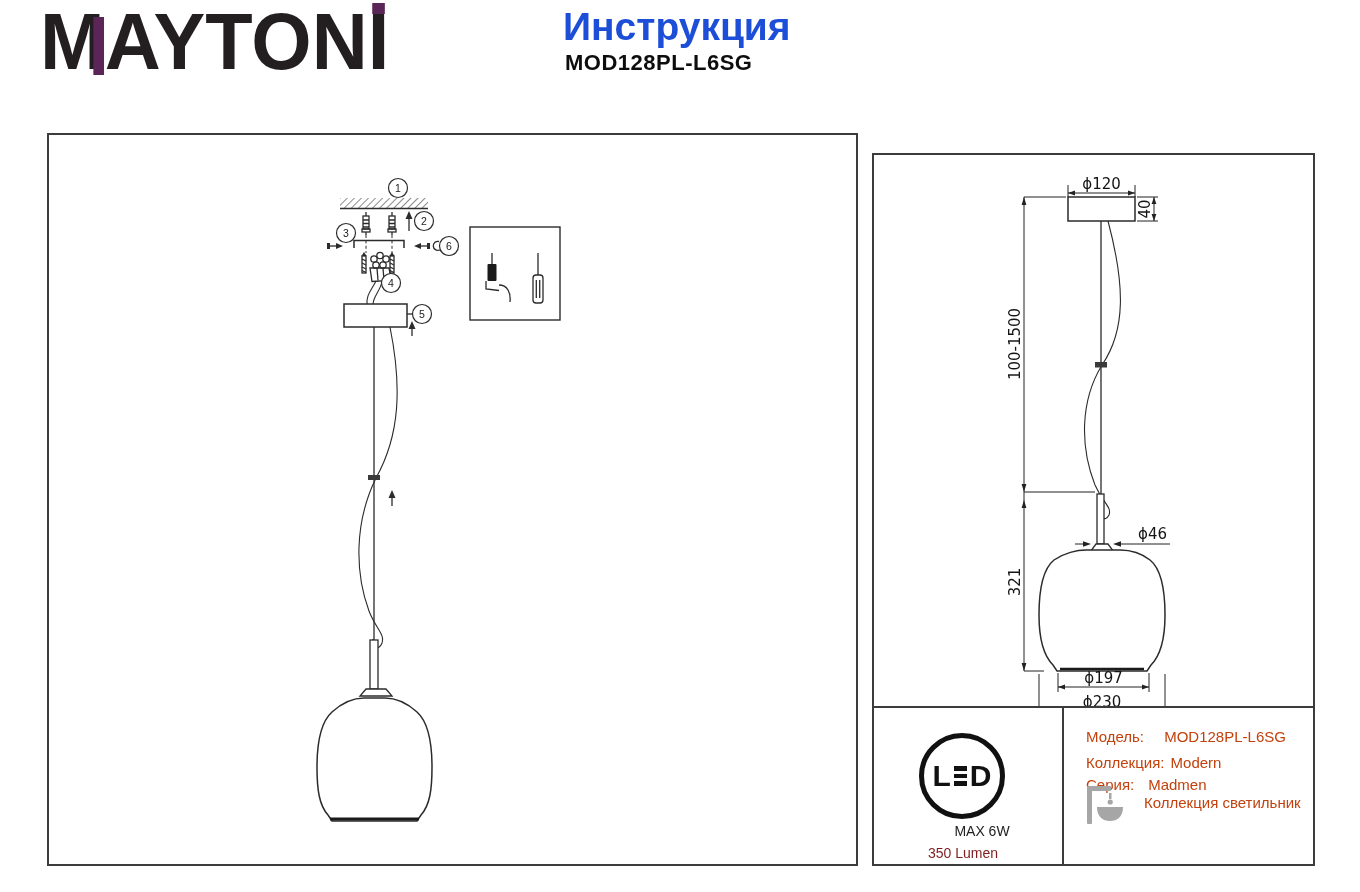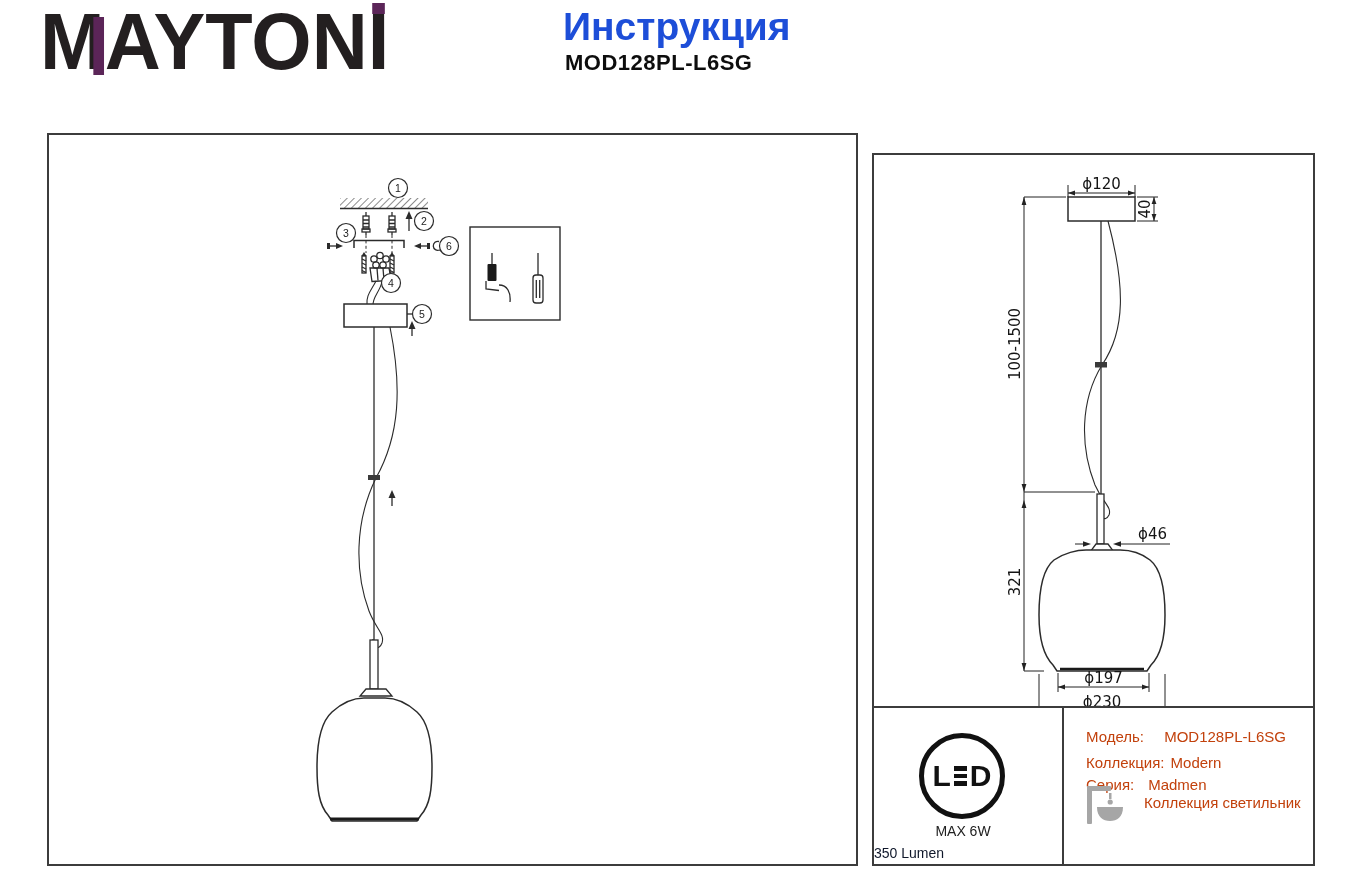--- a/index.html
+++ b/index.html
@@ -26,22 +26,22 @@
 
   .cell-divider{position:absolute;left:188px;top:0;width:2px;height:100%;background:#3c3c3c;}
 
   
   .led-wrap{position:absolute;left:0;top:0;width:188px;height:100%;}
   .led-circle{position:absolute;left:45px;top:25px;width:86px;height:86px;border:5px solid #111;
               border-radius:50%;box-sizing:border-box;display:flex;align-items:center;justify-content:center;gap:2px;}
   .led-letter{font-size:30px;font-weight:bold;color:#111;line-height:1;}
   .led-e{display:flex;flex-direction:column;gap:3px;margin:0 1px;}
   .led-e i{display:block;width:13px;height:4.5px;background:#111;}
-  .led-max{position:absolute;left:0;top:115px;width:178px;text-align:center;font-size:14px;color:#222;}
-  .led-lumen{position:absolute;left:0;top:137px;width:178px;text-align:left;font-size:14px;color:#0f172a;}
+  .led-max{position:absolute;left:0;top:115px;width:178px;text-align:center;font-size:14px;color:#222;padding-left:19px;}
+  .led-lumen{position:absolute;left:0;top:137px;width:178px;text-align:center;font-size:14px;color:#7f1d1d;}
 
   
   .spec-cell{position:absolute;left:190px;top:0;right:0;bottom:0;}
   .spec-row{position:absolute;font-size:15px;color:#c2410c;white-space:nowrap;}
   .spec-label{display:inline-block;}
   .lamp-icon{position:absolute;left:21px;top:72px;}
 
   svg text{font-family:"DejaVu Sans","Liberation Sans",sans-serif;}
   .dim-text{font-size:15px;fill:#141414;}
   .step-num{font-size:10.5px;fill:#222;font-family:"Liberation Sans",sans-serif;}

